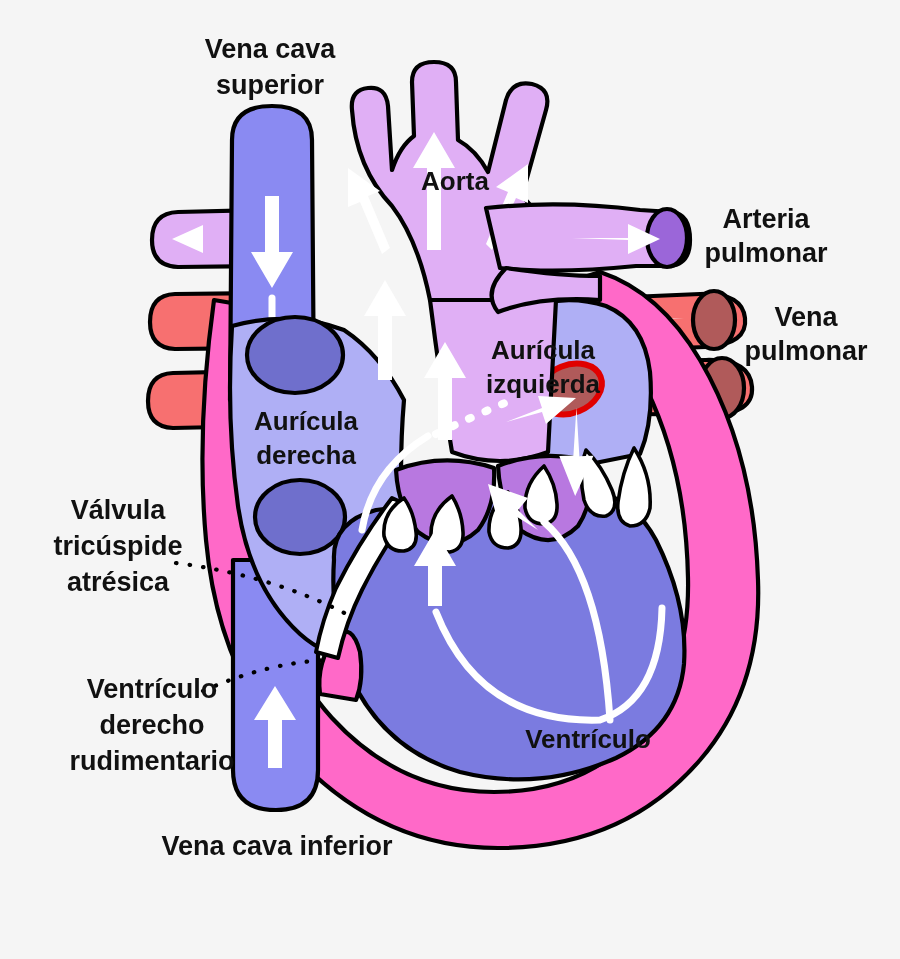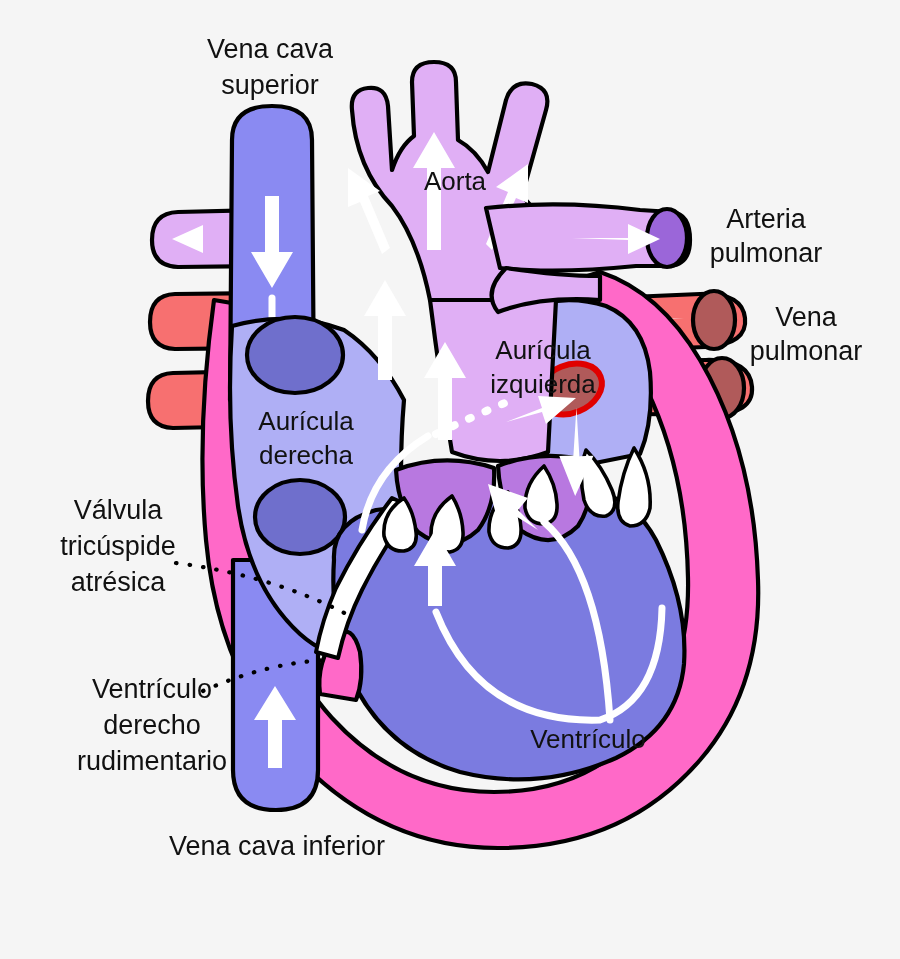--- a/index.html
+++ b/index.html
@@ -12,20 +12,21 @@
     width: 900px;
     height: 959px;
     font-family: "Liberation Sans", sans-serif;
     overflow: hidden;
   }
   #diagram-root {
     position: relative;
     width: 900px;
     height: 838px;
     background: #f5f5f5;
+    font-weight: bold;
   }
   svg.heart-canvas {
     display: block;
     width: 900px;
     height: 959px;
   }
   .lbl {
     font-family: "Liberation Sans", sans-serif;
     fill: #111111;
     font-size: 27px;

